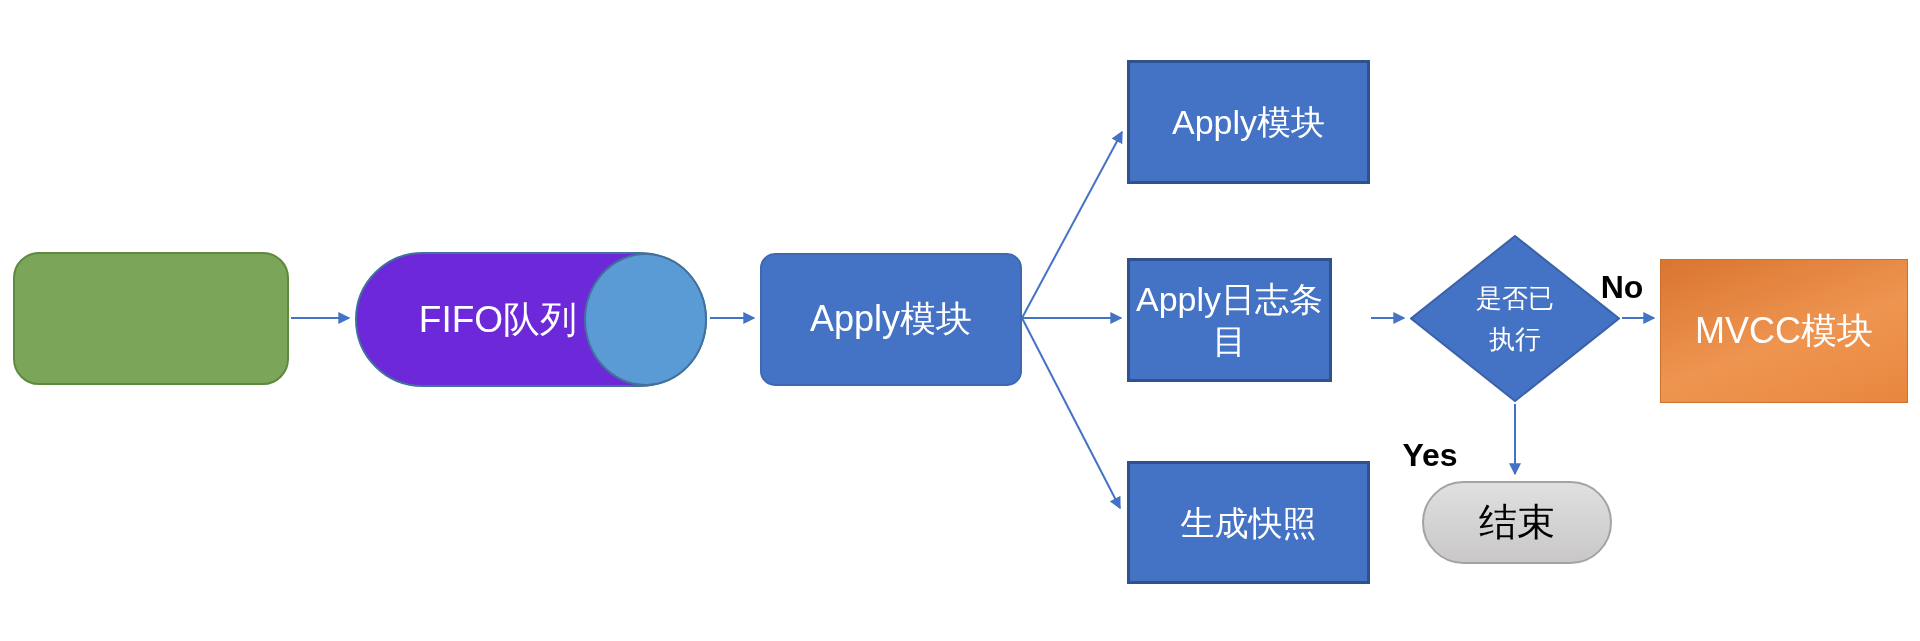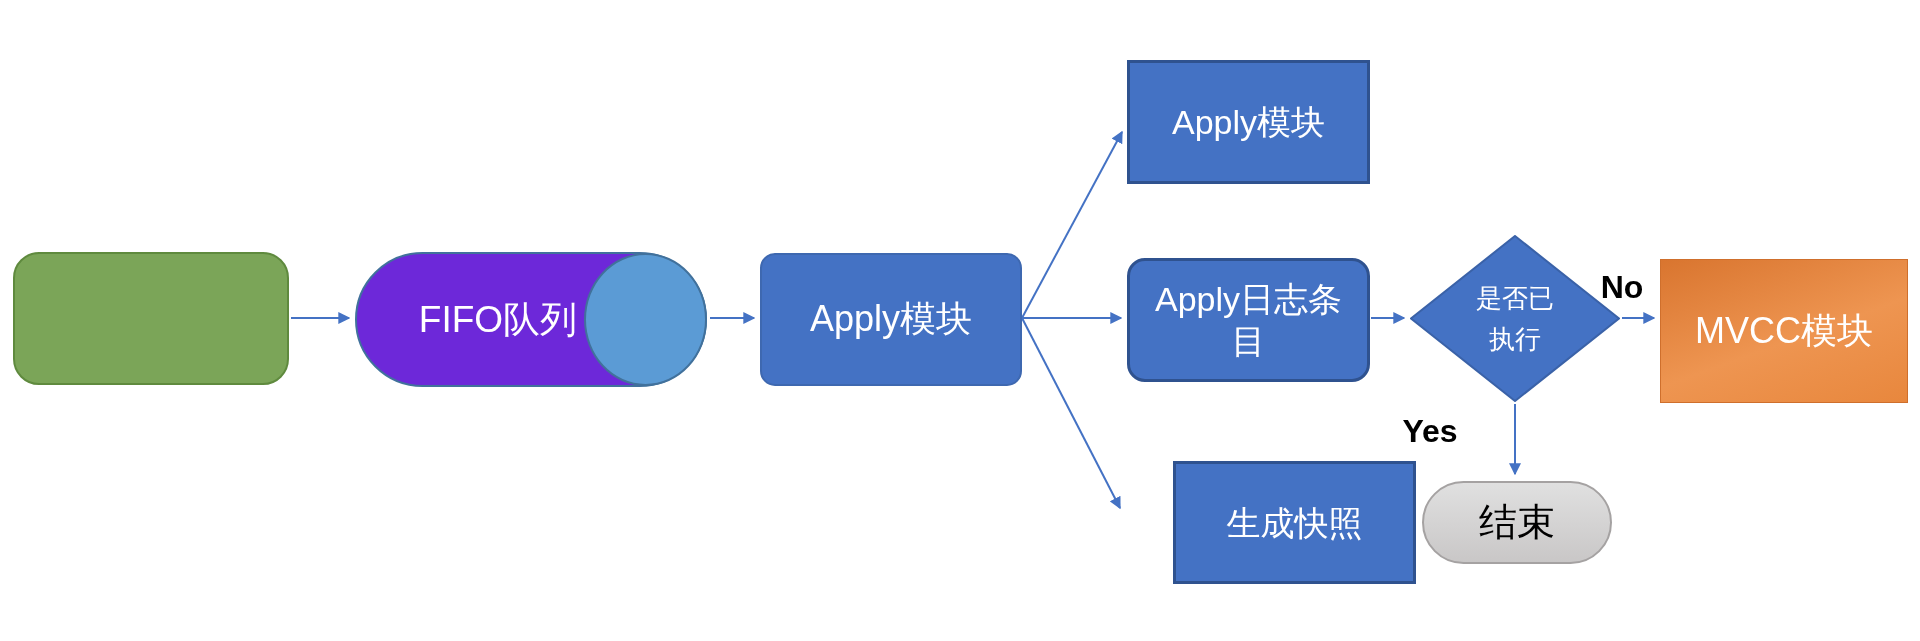--- a/index.html
+++ b/index.html
@@ -59,22 +59,22 @@
     font-size: 36px;
   }
 
   
   .rect-blue {
     background: #4472c4;
     border: 3px solid #2f528f;
     font-size: 34px; line-height: 42px;
   }
   .r-top { left: 1127px; top: 60px;  width: 243px; height: 124px; }
-  .r-mid { left: 1127px; top: 258px; width: 243px; height: 124px; border-radius: 18px; }
-  .r-bot { left: 1127px; top: 461px; width: 243px; height: 123px; margin-left: 46px; }
+  .r-mid { left: 1127px; top: 258px; width: 205px; height: 124px; }
+  .r-bot { left: 1127px; top: 461px; width: 243px; height: 123px; }
 
   
   .decision {
     position: absolute;
     left: 1410px; top: 235px; width: 210px; height: 167px;
   }
   .decision svg { position: absolute; left: 0; top: 0; }
   .decision .txt {
     position: absolute; inset: 0;
     display: flex; flex-direction: column;
@@ -101,21 +101,21 @@
     text-align: center;
   }
 
   
   .edge-label {
     position: absolute;
     display: flex; align-items: center; justify-content: center;
     color: #000000; font-size: 32px; font-weight: 600; margin-top: 8px;
   }
   .lbl-no  { left: 1586px; top: 258px; width: 72px; height: 42px; }
-  .lbl-yes { left: 1392px; top: 404px; width: 76px; height: 38px; }
+  .lbl-yes { left: 1392px; top: 428px; width: 76px; height: 38px; }
 
   .edges { position: absolute; left: 0; top: 0; }
 </style>
 </head>
 <body>
 
 <div class="canvas">
 
   <svg class="edges" width="1920" height="641" viewBox="0 0 1920 641">
     <defs>

